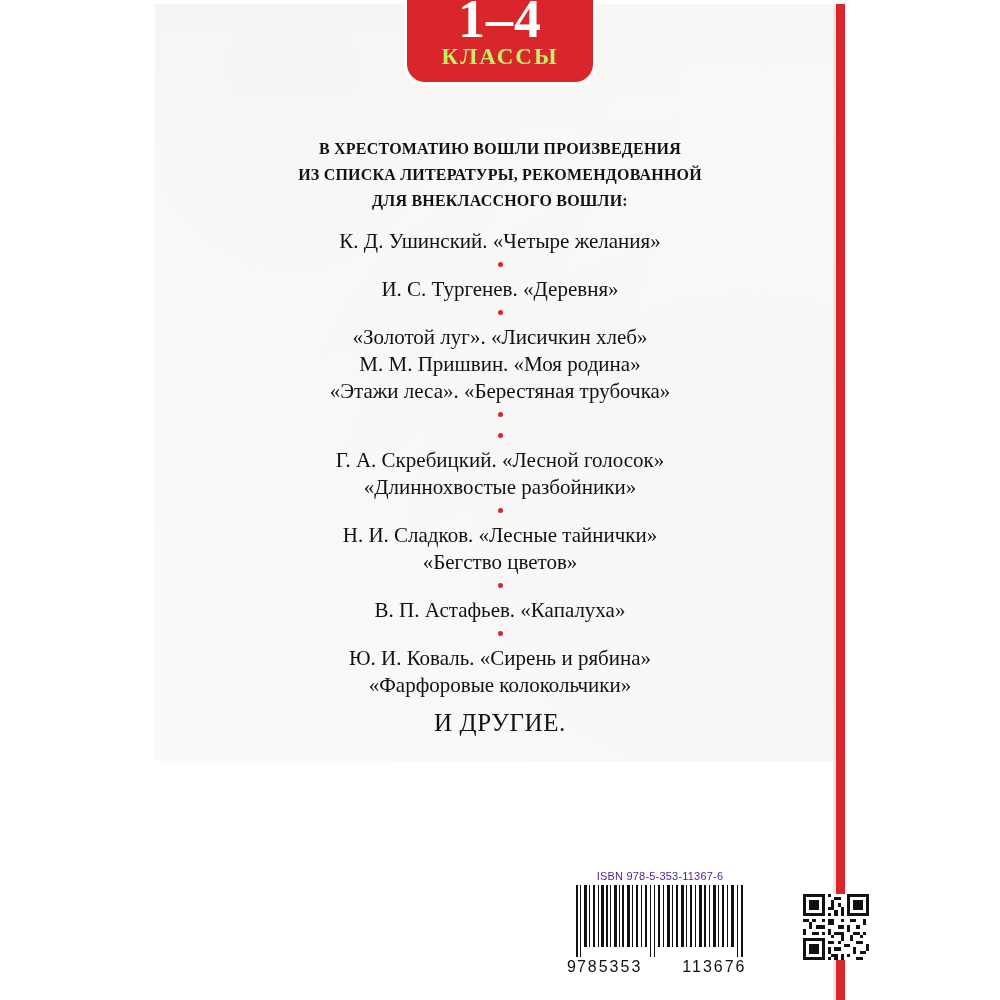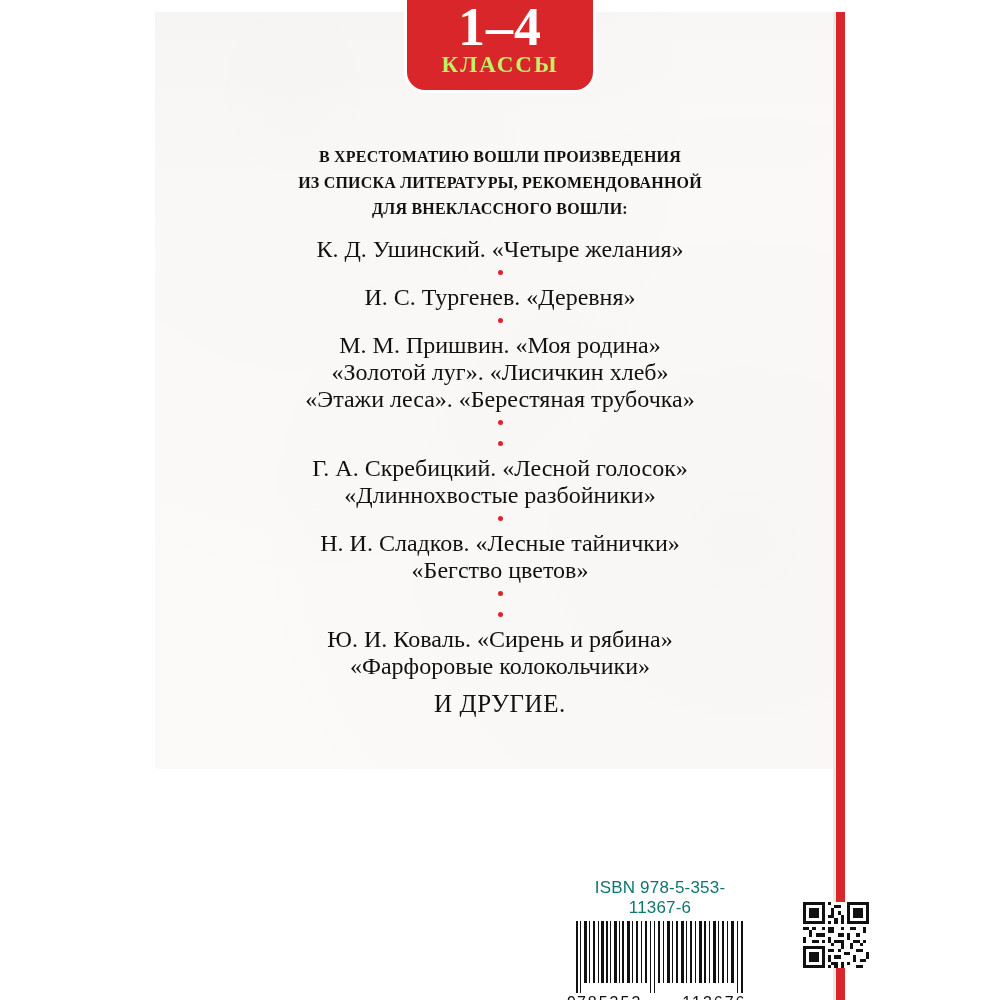--- a/index.html
+++ b/index.html
@@ -19,21 +19,21 @@
     position: relative;
     width: 1000px;
     height: 1000px;
     background: #ffffff;
   }
 
   
   .cover {
     position: absolute;
     left: 155px;
-    top: 12px;
+    top: 4px;
     width: 690px;
     height: 757px;
     background: #fbfaf8;
   }
 
   
   .cover::before {
     content: "";
     position: absolute;
     inset: 0;
@@ -115,21 +115,21 @@
   
   .contents {
     position: absolute;
     left: 0;
     right: 0;
     top: 224px;
     text-align: center;
   }
   .entry {
     font-family: "Liberation Serif", serif;
-    font-size: 24px;
+    font-size: 21px;
     line-height: 27px;
     color: #111111;
   }
   .entry .line {
     display: block;
     white-space: nowrap;
   }
   .sep {
     display: block;
     width: 100%;
@@ -159,23 +159,23 @@
   
   .isbn-block {
     position: absolute;
     left: 415px;
     top: 866px;
     width: 180px;
     text-align: center;
   }
   .isbn-text {
     font-family: "Liberation Sans", sans-serif;
-    font-size: 17px;
+    font-size: 11px;
     letter-spacing: 0.2px;
-    color: #0f766e;
+    color: #4c1d95;
     margin-bottom: 3px;
   }
   .barcode {
     width: 176px;
     height: 72px;
     margin: 0 auto;
     display: block;
   }
   .barcode-digits {
     font-family: "Liberation Sans", sans-serif;
@@ -229,36 +229,39 @@
     <div class="contents" id="contents-list">
         <div class="entry">
           <span class="line">К. Д. Ушинский. «Четыре желания»</span>
         </div>
         <div class="sep"></div>
         <div class="entry">
           <span class="line">И. С. Тургенев. «Деревня»</span>
         </div>
         <div class="sep"></div>
         <div class="entry">
+          <span class="line">«Золотой луг». «Лисичкин хлеб»</span>
           <span class="line">М. М. Пришвин. «Моя родина»</span>
-          <span class="line">«Золотой луг». «Лисичкин хлеб»</span>
           <span class="line">«Этажи леса». «Берестяная трубочка»</span>
         </div>
         <div class="sep"></div>
         <div class="sep"></div>
         <div class="entry">
           <span class="line">Г. А. Скребицкий. «Лесной голосок»</span>
           <span class="line">«Длиннохвостые разбойники»</span>
         </div>
         <div class="sep"></div>
         <div class="entry">
           <span class="line">Н. И. Сладков. «Лесные тайнички»</span>
           <span class="line">«Бегство цветов»</span>
         </div>
         <div class="sep"></div>
+        <div class="entry">
+          <span class="line">В. П. Астафьев. «Капалуха»</span>
+        </div>
         <div class="sep"></div>
         <div class="entry">
           <span class="line">Ю. И. Коваль. «Сирень и рябина»</span>
           <span class="line">«Фарфоровые колокольчики»</span>
         </div>
         <div class="final-note">И ДРУГИЕ.</div>
       </div>
 
     <div class="isbn-block">
       <div class="isbn-text">ISBN 978-5-353-11367-6</div>

